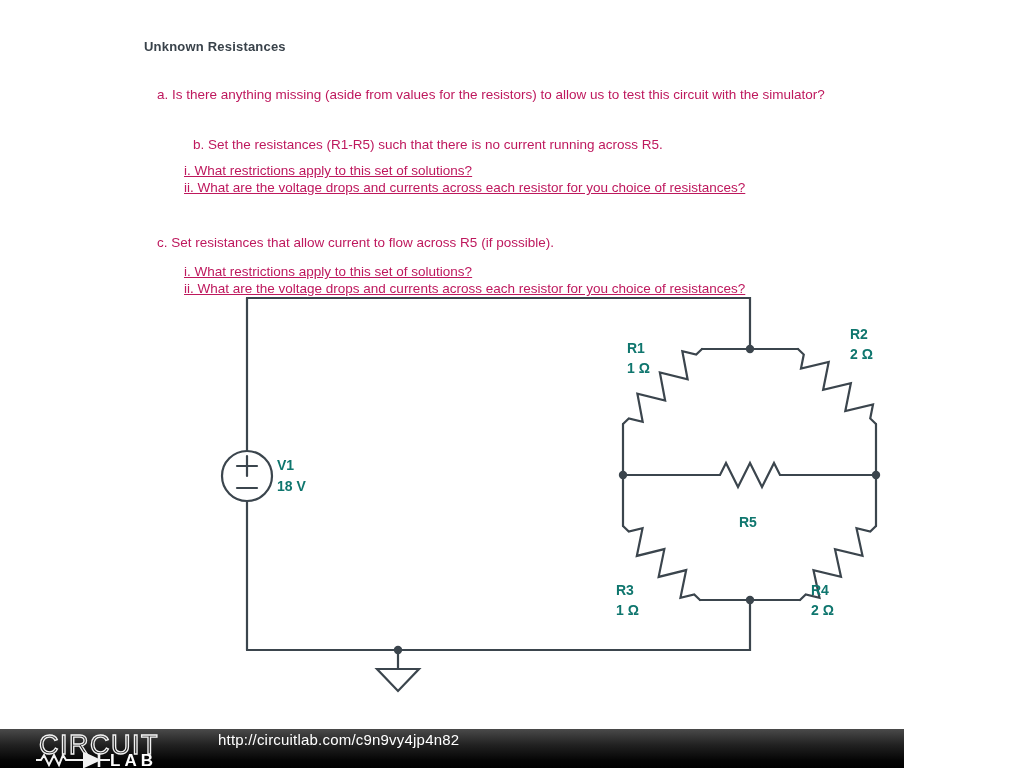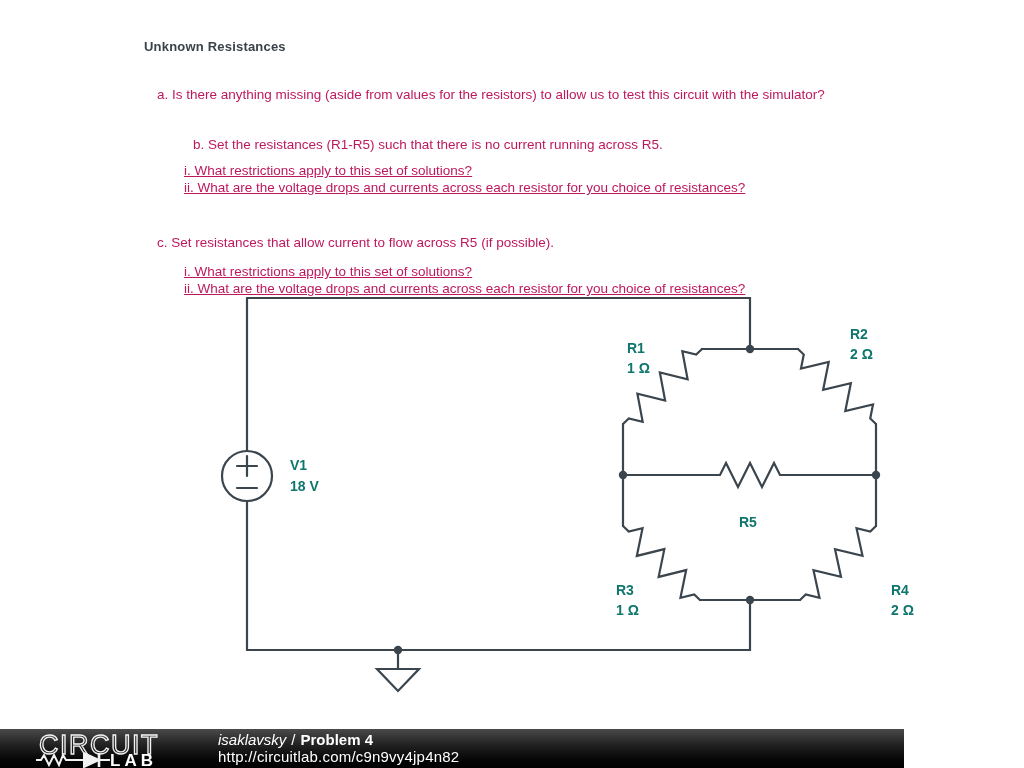--- a/index.html
+++ b/index.html
@@ -28,25 +28,25 @@
   #sub-b  { top: 150px; }
   #para-c { top: 222px; }
   #sub-c  { top: 251px; }
   #circuit-svg { position: absolute; left: 0; top: 0; }
   .clabel {
     position: absolute;
     font-size: 14px; line-height: 20px; font-weight: bold;
     color: #0f766e; white-space: nowrap;
   }
   .clabel span { display: block; }
-  #label-v1 { left: 290px; top: 455px; line-height: 21px; }
+  #label-v1 { left: 277px; top: 455px; line-height: 21px; }
   #label-r1 { left: 627px; top: 338px; }
   #label-r2 { left: 850px; top: 324px; }
   #label-r3 { left: 616px; top: 580px; }
-  #label-r4 { left: 891px; top: 580px; }
+  #label-r4 { left: 811px; top: 580px; }
   #label-r5 { left: 739px; top: 512px; }
   .footer-bar {
     position: absolute; left: 0; top: 729px;
     width: 904px; height: 39px;
     background: linear-gradient(180deg, #4a4a4a 0%, #222222 40%, #050505 80%, #000000 100%);
   }
   #logo-svg { position: absolute; left: 36px; top: 2px; }
   .footer-text {
     position: absolute; left: 218px; top: 2px;
     color: #ffffff; font-size: 15px; line-height: 17px;
@@ -145,18 +145,15 @@
     <text x="3" y="23" font-family="Liberation Sans, sans-serif" font-size="27" fill="none" stroke="#f2f2f2" stroke-width="1.3" letter-spacing="1.5">CIRCUIT</text>
     <g stroke="#f2f2f2" stroke-width="2" fill="none">
       <polyline points="0,29 5,29 8,24 13,34 18,24 23,34 27,24 30,29 48,29"></polyline>
       <polygon points="48,22 48,36 63,29" fill="#f2f2f2"></polygon>
       <line x1="63" y1="22" x2="63" y2="36" stroke-width="2.6"></line>
       <line x1="63" y1="29" x2="74" y2="29"></line>
     </g>
     <text x="74" y="35" font-family="Liberation Sans, sans-serif" font-size="17" font-weight="bold" fill="#ffffff" letter-spacing="4">LAB</text>
   </svg>
   <div class="footer-text">
-    <div class="ft-line1">
-      <span class="author">isaklavsky</span><span class="sep">/</span><span class="prob">Problem 4</span>
-    </div>
     <div class="ft-line2">http://circuitlab.com/c9n9vy4jp4n82</div>
   </div>
 </div>
 
 </body></html>

